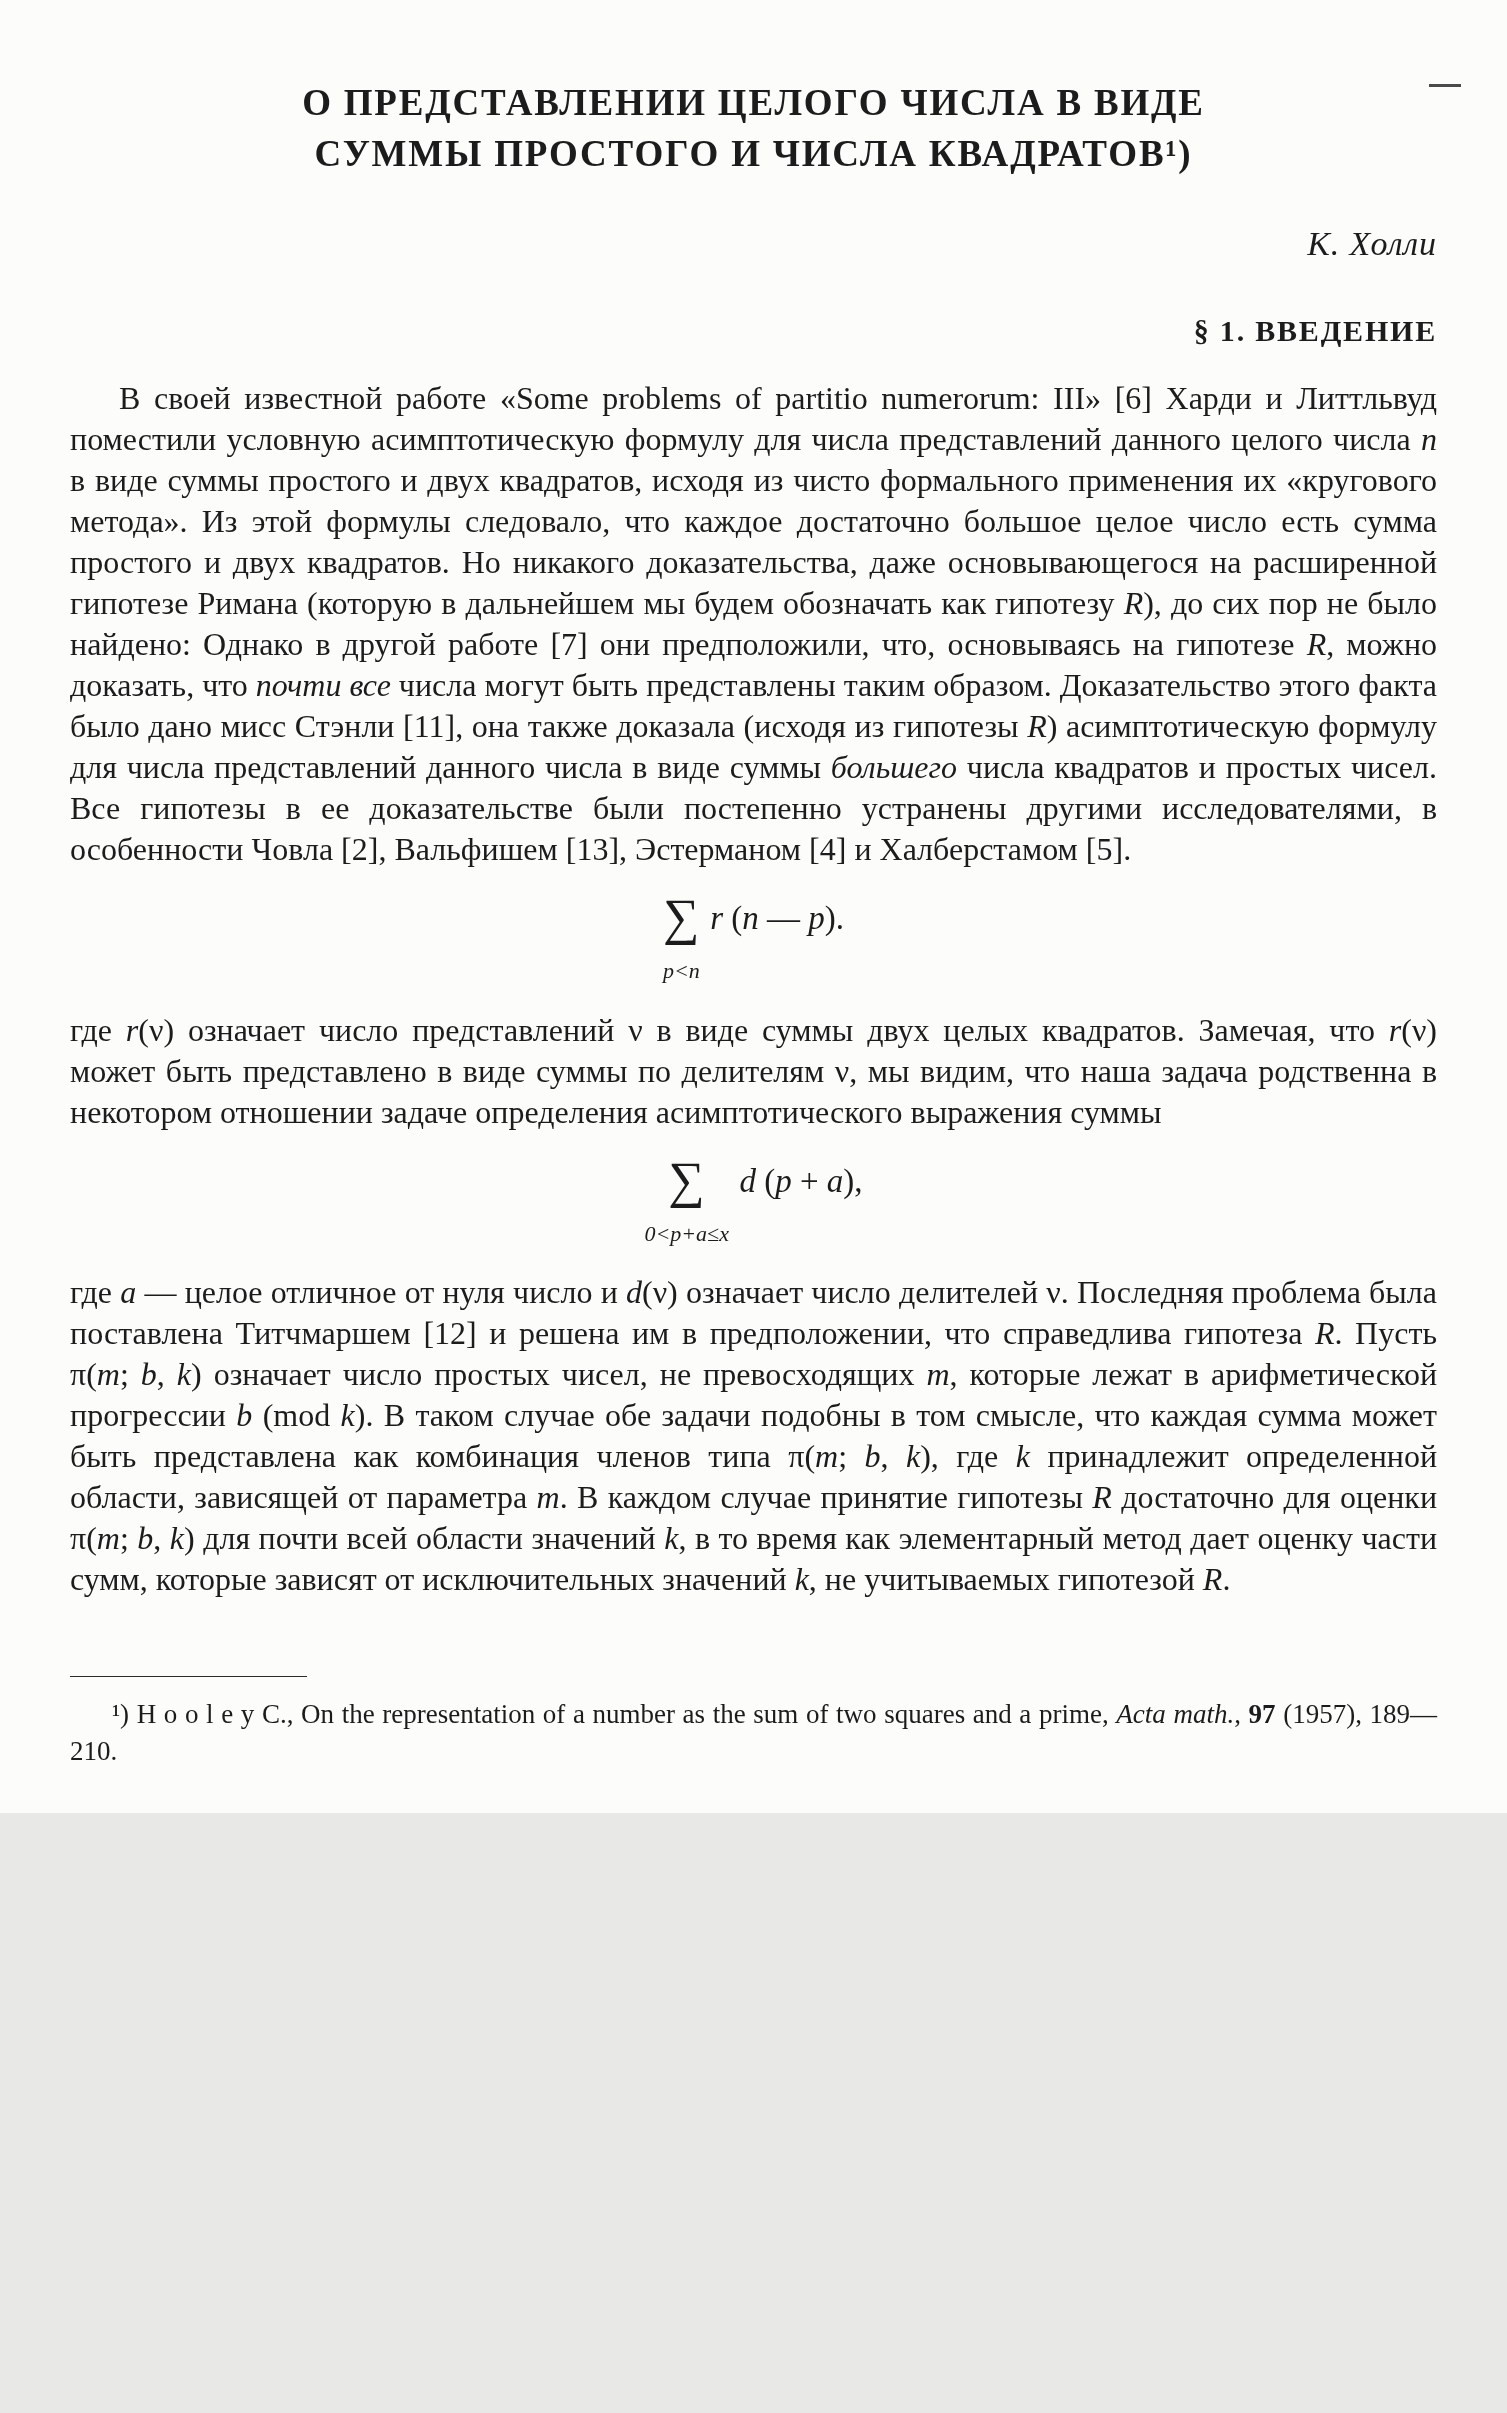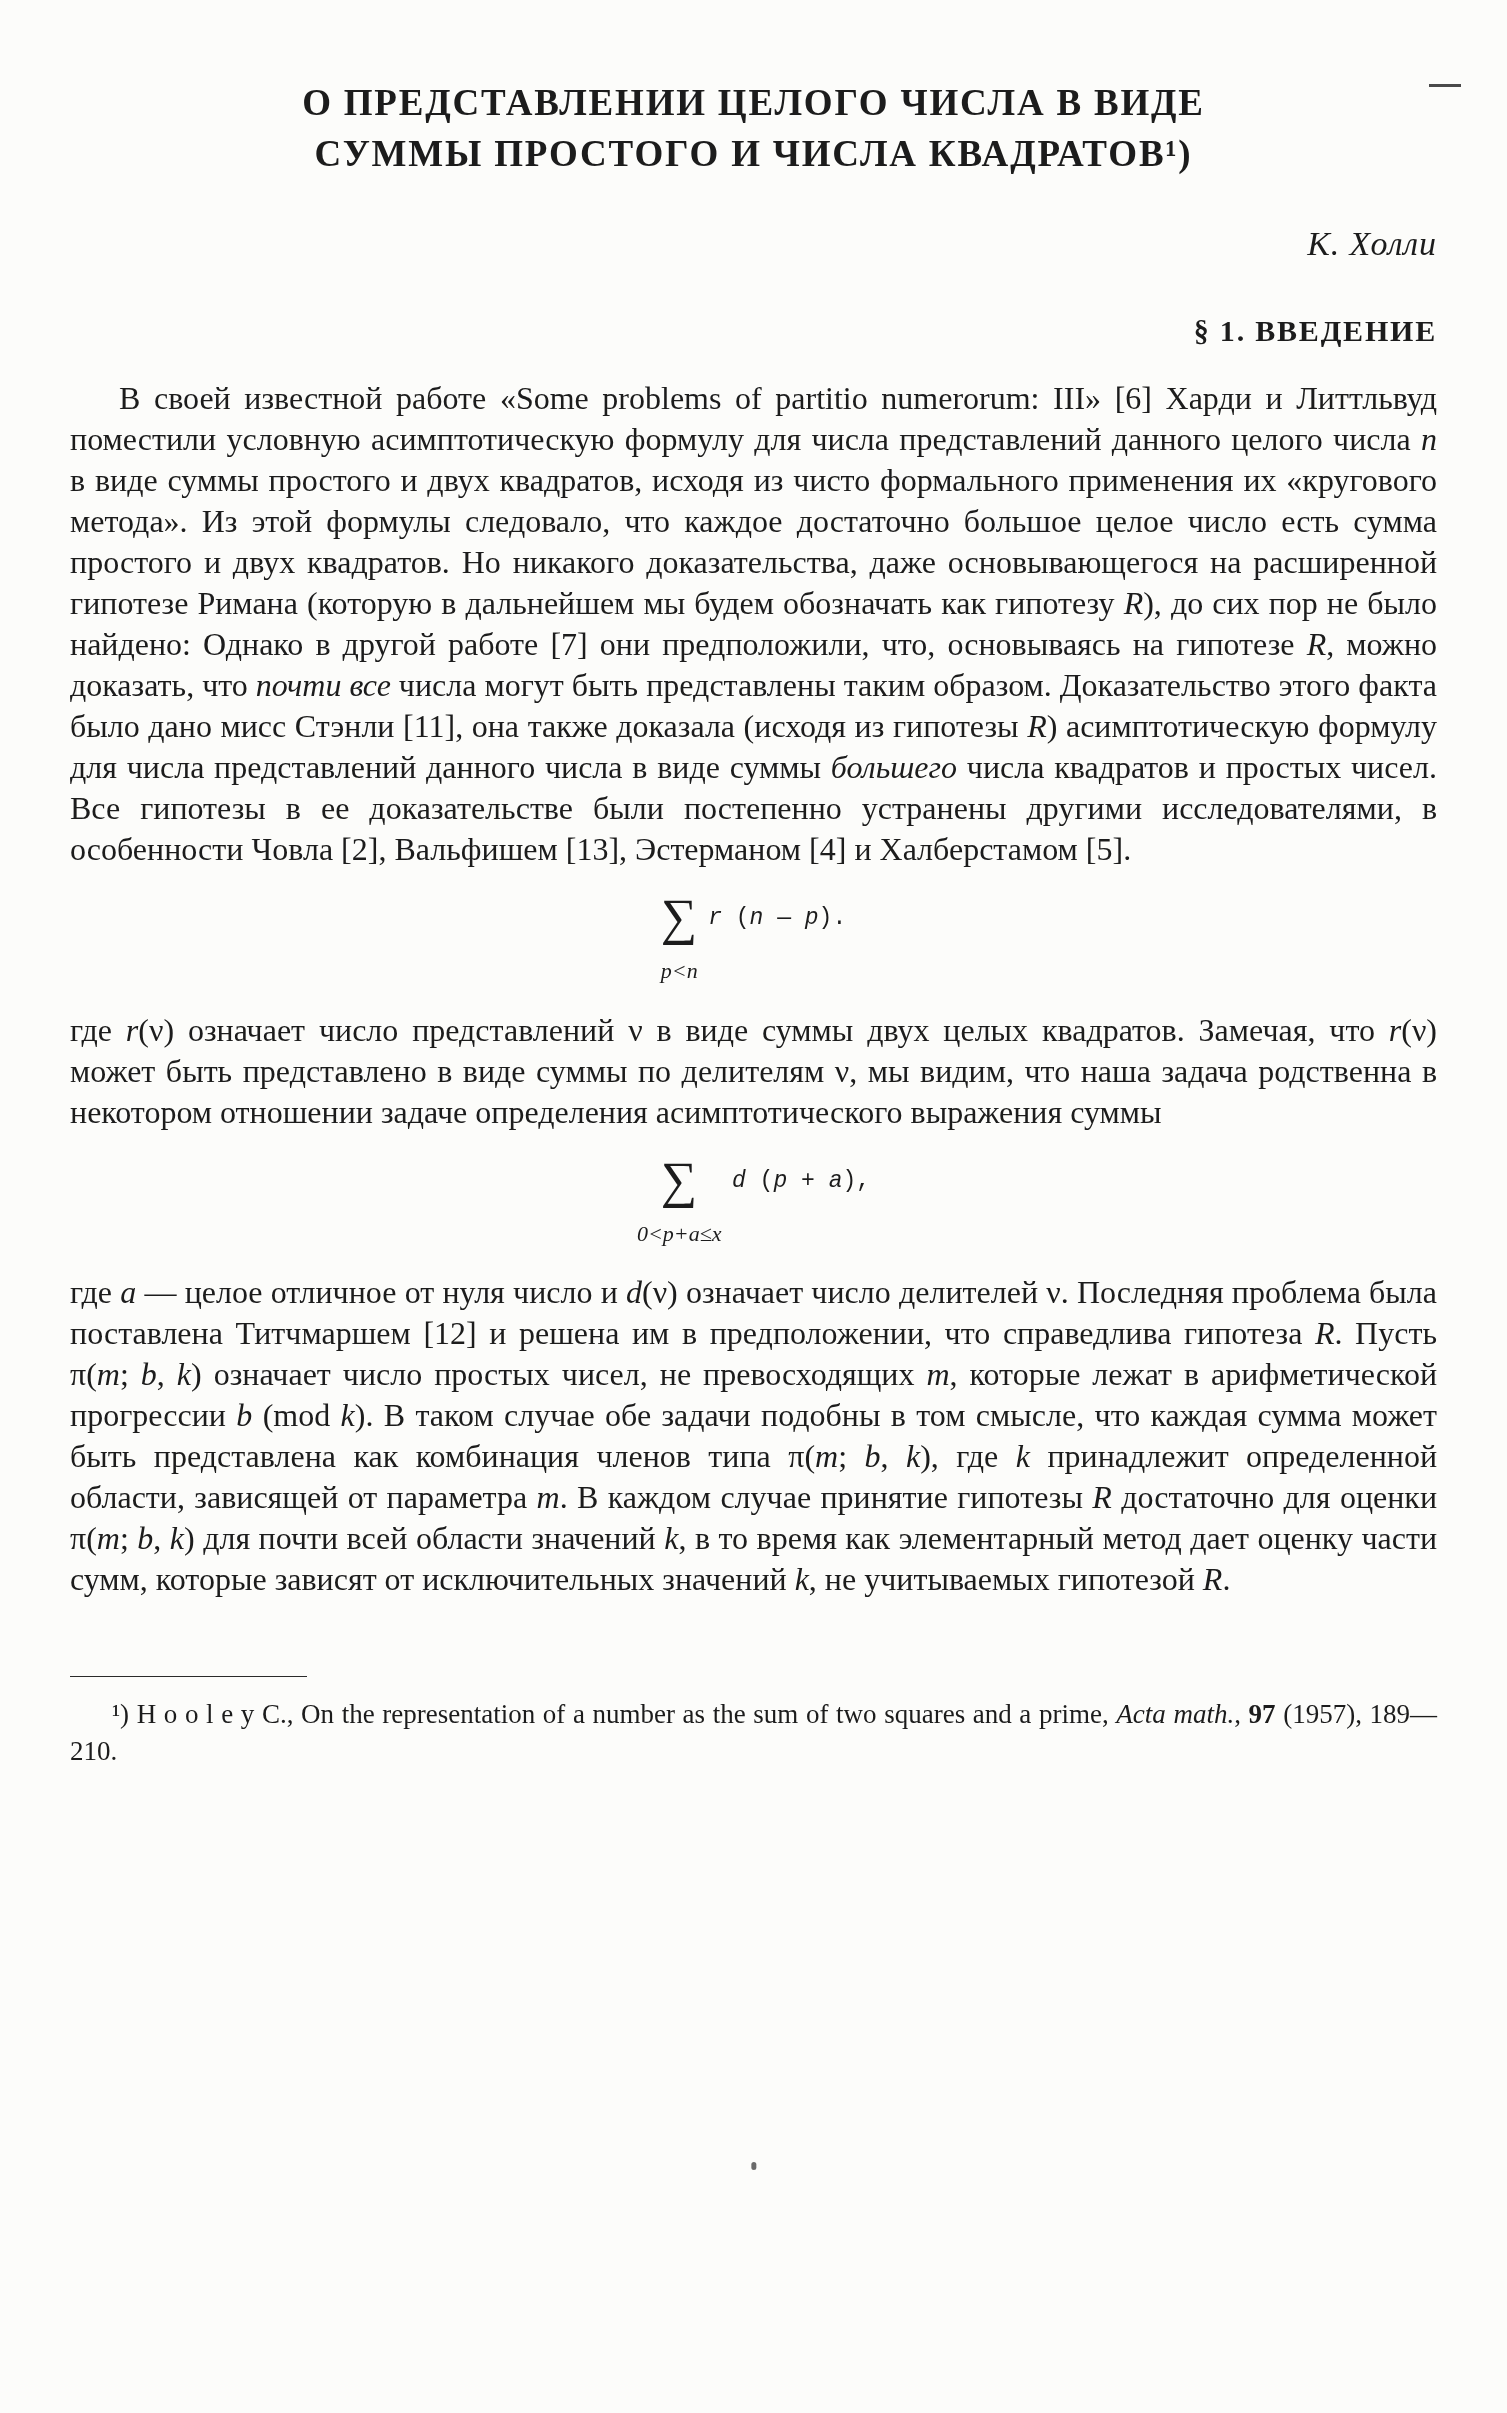--- a/index.html
+++ b/index.html
@@ -3,21 +3,21 @@
 <meta charset="utf-8">
 <style>
   html, body {
     margin: 0;
     padding: 0;
     background: #e8e8e6;
   }
   .page {
     position: relative;
     width: 1507px;
-    height: 2413px;
+    height: 1813px;
     margin: 0 auto;
     background: #fcfcfa;
     color: #1c1c1c;
     font-family: "Liberation Serif", "DejaVu Serif", serif;
     overflow: hidden;
     box-sizing: border-box;
     padding: 77px 70px 0 70px;
   }
   .title {
     text-align: center;
@@ -68,25 +68,24 @@
     line-height: 49px;
   }
   .limits {
     font-size: 22px;
     font-style: italic;
     line-height: 24.6px;
     margin-top: 17px;
     white-space: nowrap;
   }
   .expr {
-    font-size: 23px;
+    font-size: 33px;
     line-height: 41px;
     padding-top: 5.3px;
     white-space: nowrap;
-    font-family: Liberation Mono, monospace;
   }
   .footnote {
     margin-top: 76px;
   }
   .footnote-rule {
     width: 237px;
     border: 0;
     border-top: 1.8px solid #2a2a2a;
     margin: 0 0 19.3px 0;
   }

